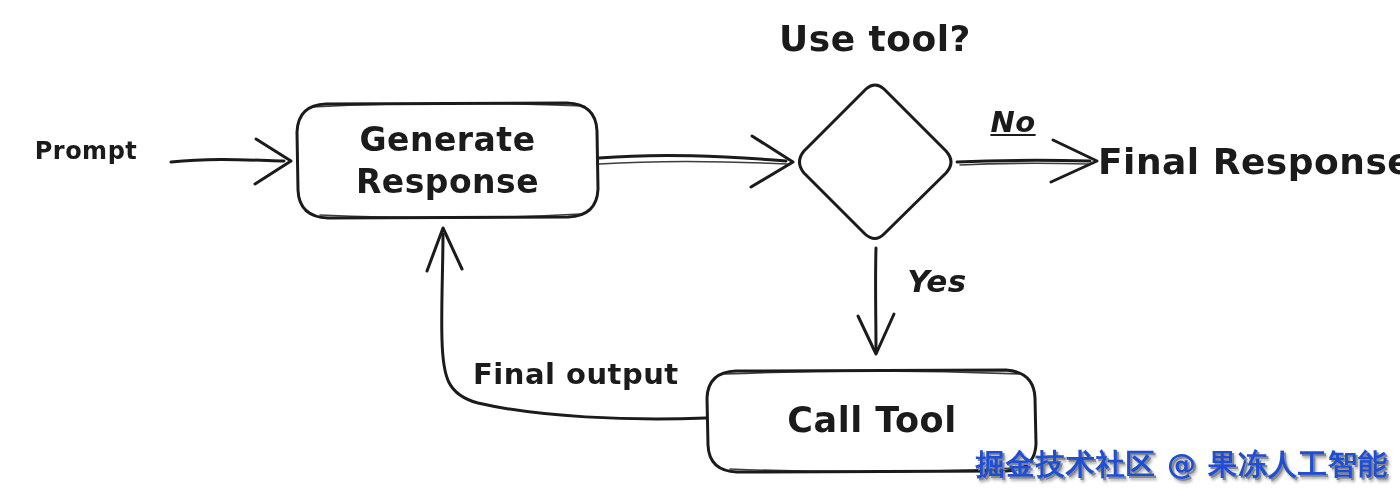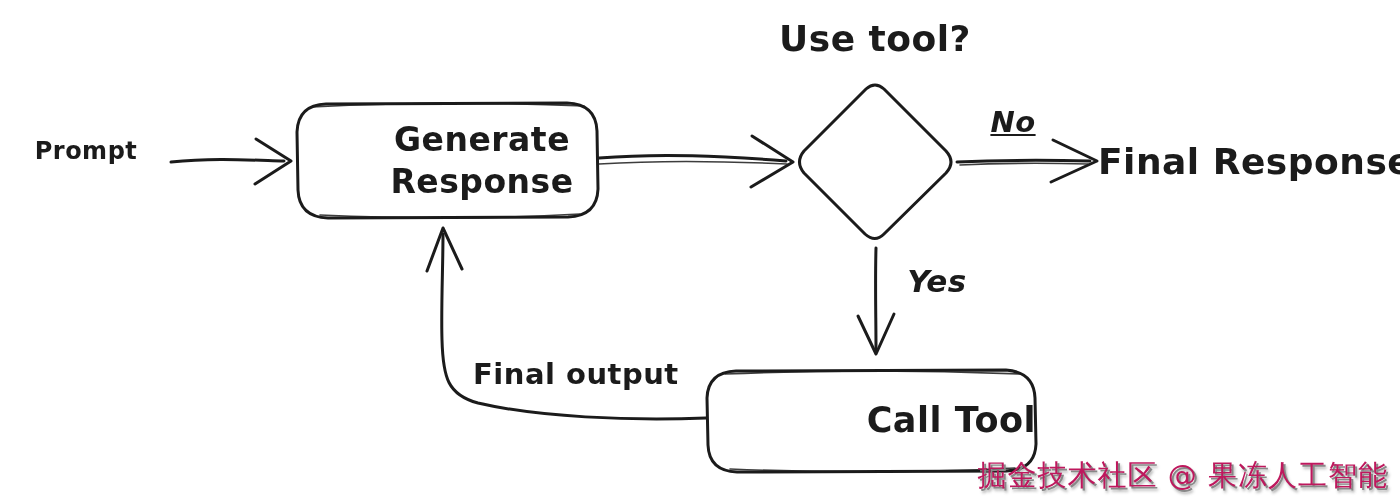--- a/index.html
+++ b/index.html
@@ -19,40 +19,40 @@
     color: #1b1b1b;
     font-weight: 600;
     letter-spacing: 0.5px;
     white-space: nowrap;
     text-align: center;
     line-height: 1.25;
   }
   .node-box-label {
     display: flex;
     align-items: center;
-    justify-content: flex-end;
+    justify-content: center;
     white-space: normal;
   }
   .prompt-label      { left: 6px;   top: 136px; width: 160px; font-size: 24px; }
   .gen-label         { left: 298px; top: 103px; width: 299px; height: 115px; font-size: 33px; }
   .gen-label span    { display: inline-block; width: 230px; }
   .usetool-label     { left: 775px; top: 16px;  width: 200px; font-size: 36px; }
   .no-label          { left: 978px; top: 104px; width: 70px;  font-size: 29px; font-style: italic; text-decoration: underline; }
   .final-label       { left: 1098px; top: 139px; width: 300px; font-size: 36px; text-align: left; }
   .yes-label         { left: 897px; top: 262px; width: 80px;  font-size: 31px; font-style: italic; }
   .calltool-label    { left: 708px; top: 370px; width: 328px; height: 102px; font-size: 35px; border-radius: 18px; }
   .tooloutput-label  { left: 473px; top: 356px; width: 205px; font-size: 29px; }
   .watermark {
     position: absolute;
     right: 12px;
-    bottom: 1px;
+    bottom: 12px;
     font-size: 29px;
-    font-weight: 400;
+    font-weight: 700;
     letter-spacing: 1px;
-    color: #be185d;
+    color: #1d4ed8;
     text-shadow: 2px 2px 0 #888888, 3px 4px 3px rgba(60,60,60,0.45);
     white-space: nowrap;
   }
   .sketch { stroke: #1b1b1b; stroke-width: 3; fill: none; stroke-linecap: round; stroke-linejoin: round; }
   .sketch-thin { stroke: #1b1b1b; stroke-width: 1.6; fill: none; stroke-linecap: round; opacity: 0.85; }
 </style>
 </head>
 <body>
 
 <div class="stage">

